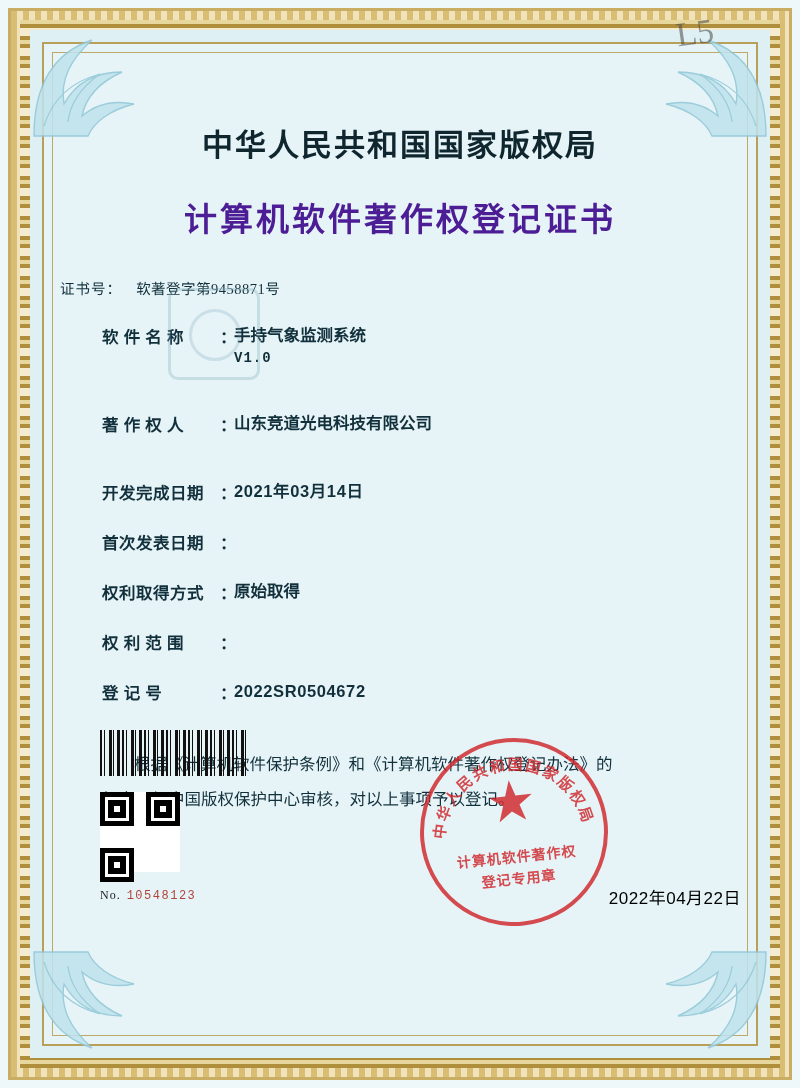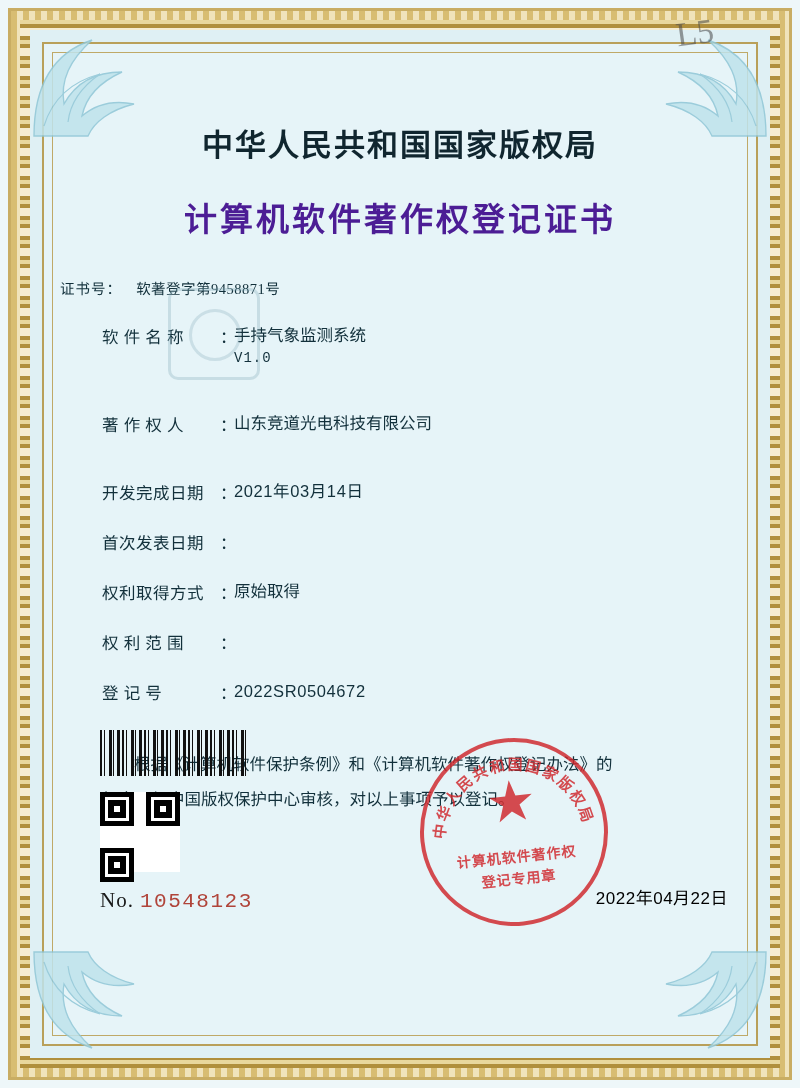--- a/index.html
+++ b/index.html
@@ -99,20 +99,21 @@
   }
   .cert-no .lbl { letter-spacing: 1px; }
   .cert-no .val { margin-left: 10px; }
 
   .field {
     display: flex;
     align-items: flex-start;
     margin-top: 26px;
     padding-left: 42px;
     font-size: 16.5px;
+    font-weight: bold;
   }
   .field .label {
     width: 118px;
     flex: 0 0 118px;
     letter-spacing: .5px;
     white-space: nowrap;
   }
   .field .colon {
     width: 14px;
     flex: 0 0 14px;
@@ -189,33 +190,33 @@
     top: 848px;
     width: 24px; height: 24px;
     border: 5px solid #000;
     background: #fff;
     box-shadow: inset 0 0 0 3px #fff, inset 0 0 0 9px #000;
   }
   .serial {
     position: absolute;
     left: 100px;
     top: 888px;
-    font-size: 21px;
+    font-size: 12px;
     color: #1a1a1a;
     letter-spacing: 1px;
   }
   .serial .num {
     font-family: "Liberation Mono", monospace;
     color: #b0443a;
     margin-left: 6px;
     letter-spacing: 1.5px;
   }
   .date-line {
     position: absolute;
-    right: 72px;
+    right: 59px;
     top: 884px;
     font-size: 17px;
     letter-spacing: .5px;
     font-family: "Liberation Sans", sans-serif;
   }
   
   .seal {
     position: absolute;
     left: 420px;
     top: 738px;

